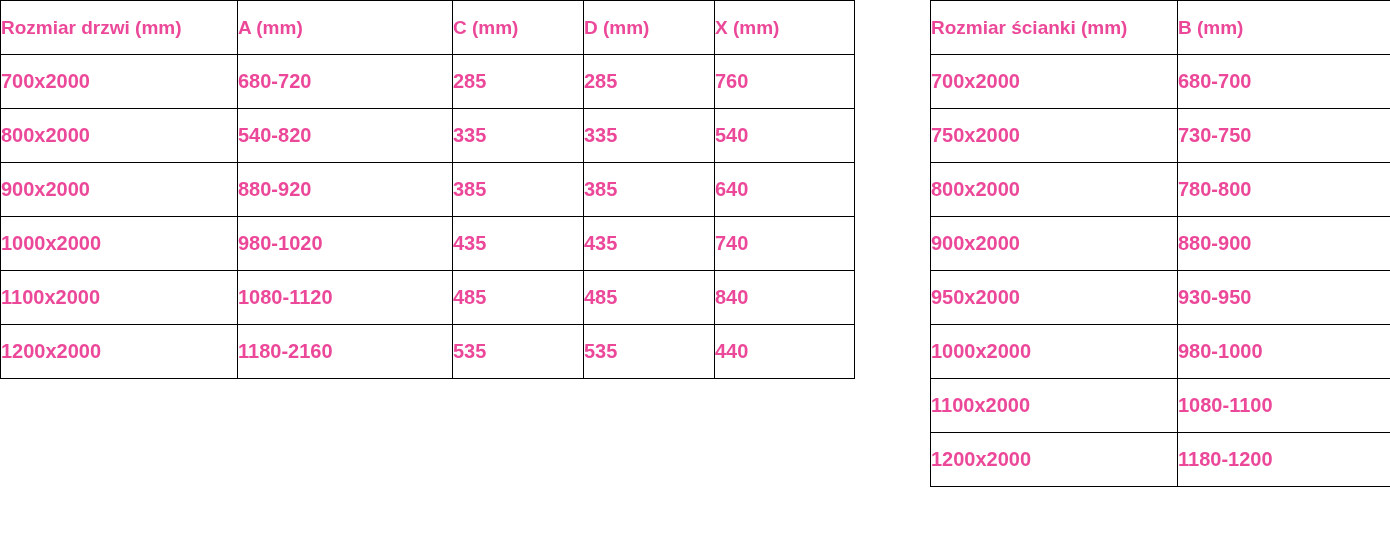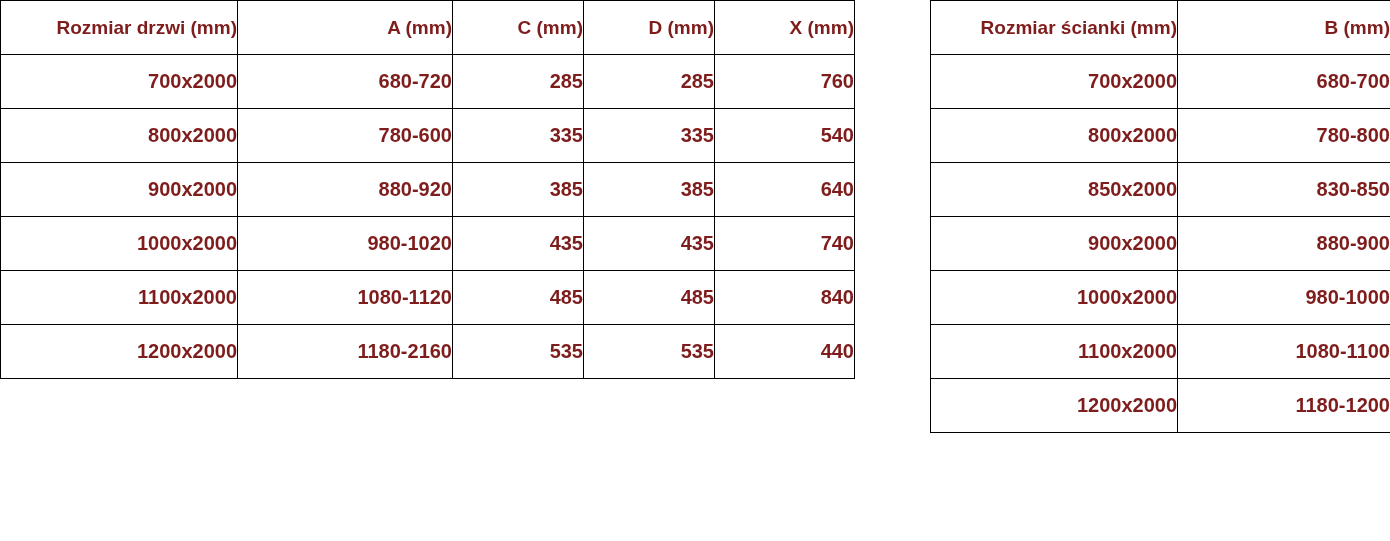--- a/index.html
+++ b/index.html
@@ -23,24 +23,24 @@
     height: 541px;
   }
   table.spec {
     border-collapse: collapse;
     table-layout: fixed;
     position: absolute;
     background: #ffffff;
   }
   table.spec td, table.spec th {
     border: 1px solid #000000;
-    text-align: right;
+    text-align: left;
     vertical-align: middle;
     font-size: 20px;
-    color: #7f1d1d;
+    color: #ec4899;
     padding: 0;
     height: 53px;
     line-height: 53px;
     white-space: nowrap;
   }
   table.spec th {
     font-weight: bold;
     font-size: 19px;
   }
   table.spec td {
@@ -93,21 +93,21 @@
     <tbody>
       <tr>
         <td>700x2000</td>
         <td>680-720</td>
         <td>285</td>
         <td>285</td>
         <td>760</td>
       </tr>
       <tr>
         <td>800x2000</td>
-        <td>780-600</td>
+        <td>540-820</td>
         <td>335</td>
         <td>335</td>
         <td>540</td>
       </tr>
       <tr>
         <td>900x2000</td>
         <td>880-920</td>
         <td>385</td>
         <td>385</td>
         <td>640</td>
@@ -146,30 +146,34 @@
         <th>Rozmiar ścianki (mm)</th>
         <th>B (mm)</th>
       </tr>
     </thead>
     <tbody>
       <tr>
         <td>700x2000</td>
         <td>680-700</td>
       </tr>
       <tr>
+        <td>750x2000</td>
+        <td>730-750</td>
+      </tr>
+      <tr>
         <td>800x2000</td>
         <td>780-800</td>
       </tr>
       <tr>
-        <td>850x2000</td>
-        <td>830-850</td>
+        <td>900x2000</td>
+        <td>880-900</td>
       </tr>
       <tr>
-        <td>900x2000</td>
-        <td>880-900</td>
+        <td>950x2000</td>
+        <td>930-950</td>
       </tr>
       <tr>
         <td>1000x2000</td>
         <td>980-1000</td>
       </tr>
       <tr>
         <td>1100x2000</td>
         <td>1080-1100</td>
       </tr>
       <tr>

